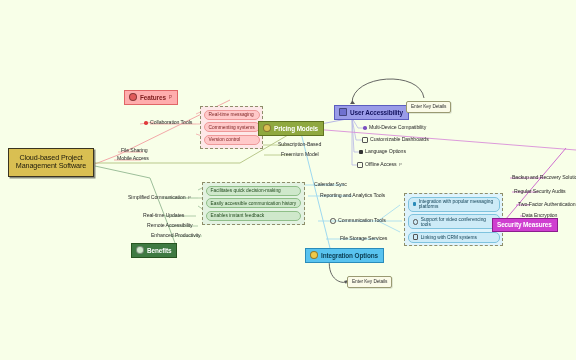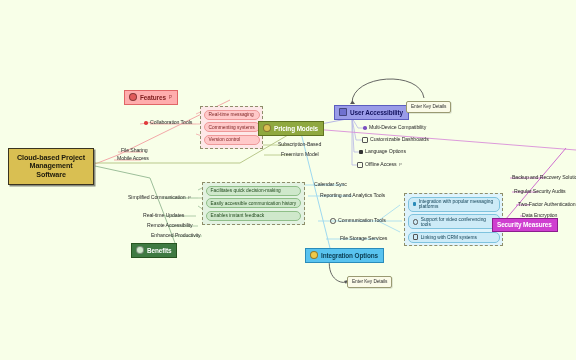--- a/index.html
+++ b/index.html
@@ -31,21 +31,21 @@
     line-height: 1.15;
     letter-spacing: -0.1px;
   }
   
   .root {
     background: #d9bf52;
     border: 1.3px solid #3a3420;
     box-shadow: 1.5px 1.5px 0 rgba(0,0,0,0.45);
     color: #1d1a0c;
     font-size: 7.2px;
-    font-weight: bold;
+    font-weight: normal;
     text-align: center;
     padding: 5px 6px;
     white-space: normal;
     width: 86px;
     left: 8px;
     top: 148px;
   }
   
   .branch {
     font-size: 6.4px;

